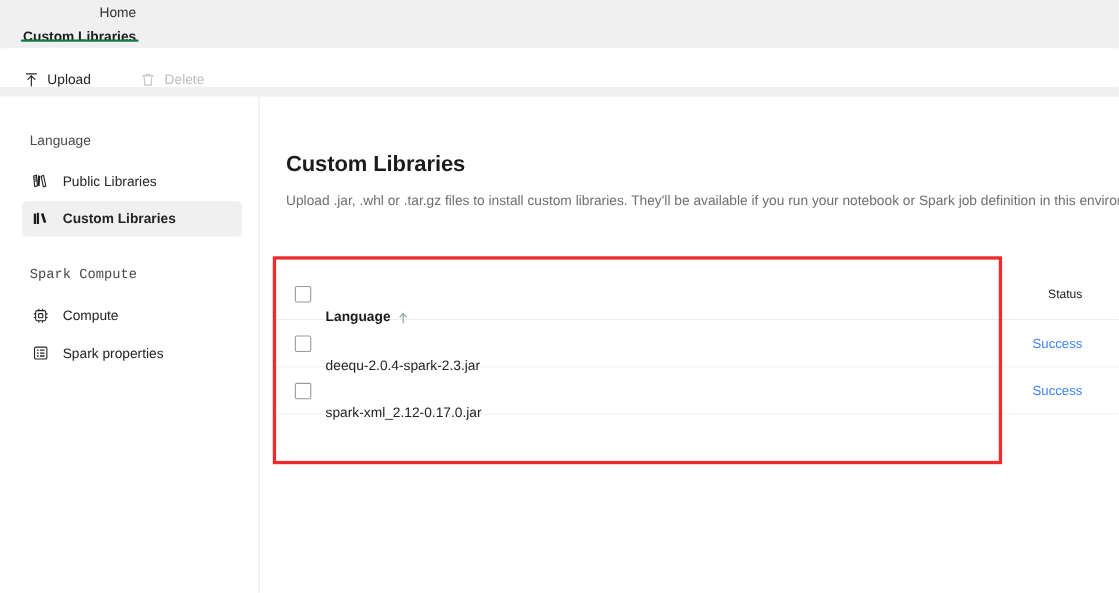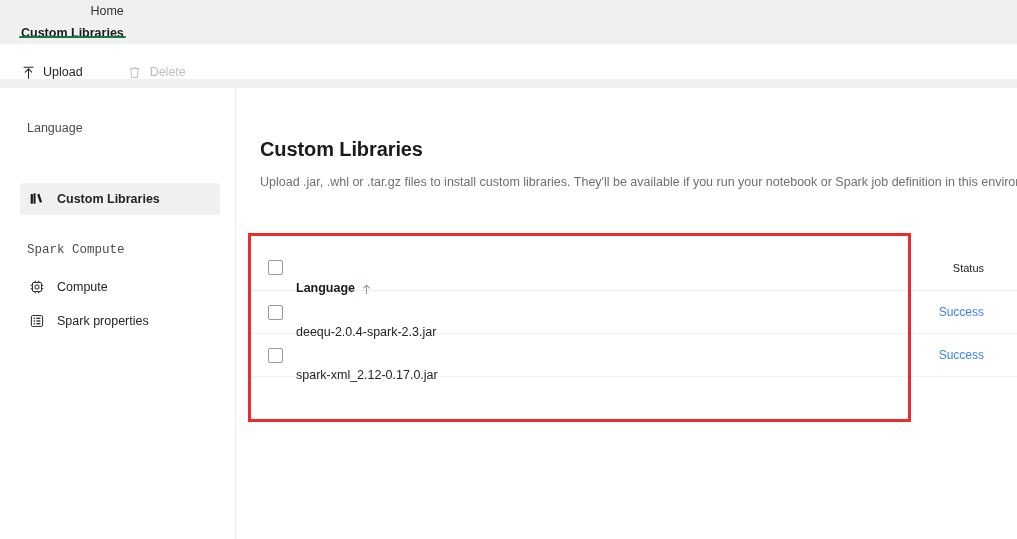--- a/index.html
+++ b/index.html
@@ -316,20 +316,33 @@
 </div>
 
 <div class="graygap"></div>
 
 <div class="body-area">
 
   <div class="leftnav">
 
     <div class="nav-group-title" style="top:33px;">Language</div>
 
+    <div class="nav-item" style="top:61px;">
+      <span class="nicon">
+        <svg width="16" height="16" viewBox="0 0 16 16" fill="#242424">
+          <path d="M1.6 3.0 L4.1 2.3 L5.0 11.9 L2.5 12.6 Z" fill="none" stroke="#242424" stroke-width="1"></path>
+          <path d="M2.1 4.4 L4.5 3.8" stroke="#242424" stroke-width="0.8"></path>
+          <path d="M2.3 6.1 L4.7 5.5" stroke="#242424" stroke-width="0.8"></path>
+          <path d="M2.5 7.8 L4.9 7.2" stroke="#242424" stroke-width="0.8"></path>
+          <path d="M5.6 2.4 L7.6 2.9 L7.0 12.4 L5.0 11.9 Z" fill="#242424"></path>
+          <path d="M8.4 3.2 L10.6 2.5 L12.6 12.1 L10.4 12.8 Z" fill="none" stroke="#242424" stroke-width="1"></path>
+        </svg>
+      </span>
+      <span>Public Libraries</span>
+    </div>
 
     <div class="nav-item selected" style="top:95px;">
       <span class="nicon">
         <svg width="16" height="16" viewBox="0 0 16 16" fill="#1b1b1b">
           <rect x="1.7" y="3.1" width="2.2" height="9.6" rx="0.4"></rect>
           <rect x="4.5" y="2.3" width="2.0" height="10.4" rx="0.4"></rect>
           <path d="M8.2 3.5 L10.4 2.7 L13.1 11.0 L10.9 11.8 Z"></path>
         </svg>
       </span>
       <span>Custom Libraries</span>

